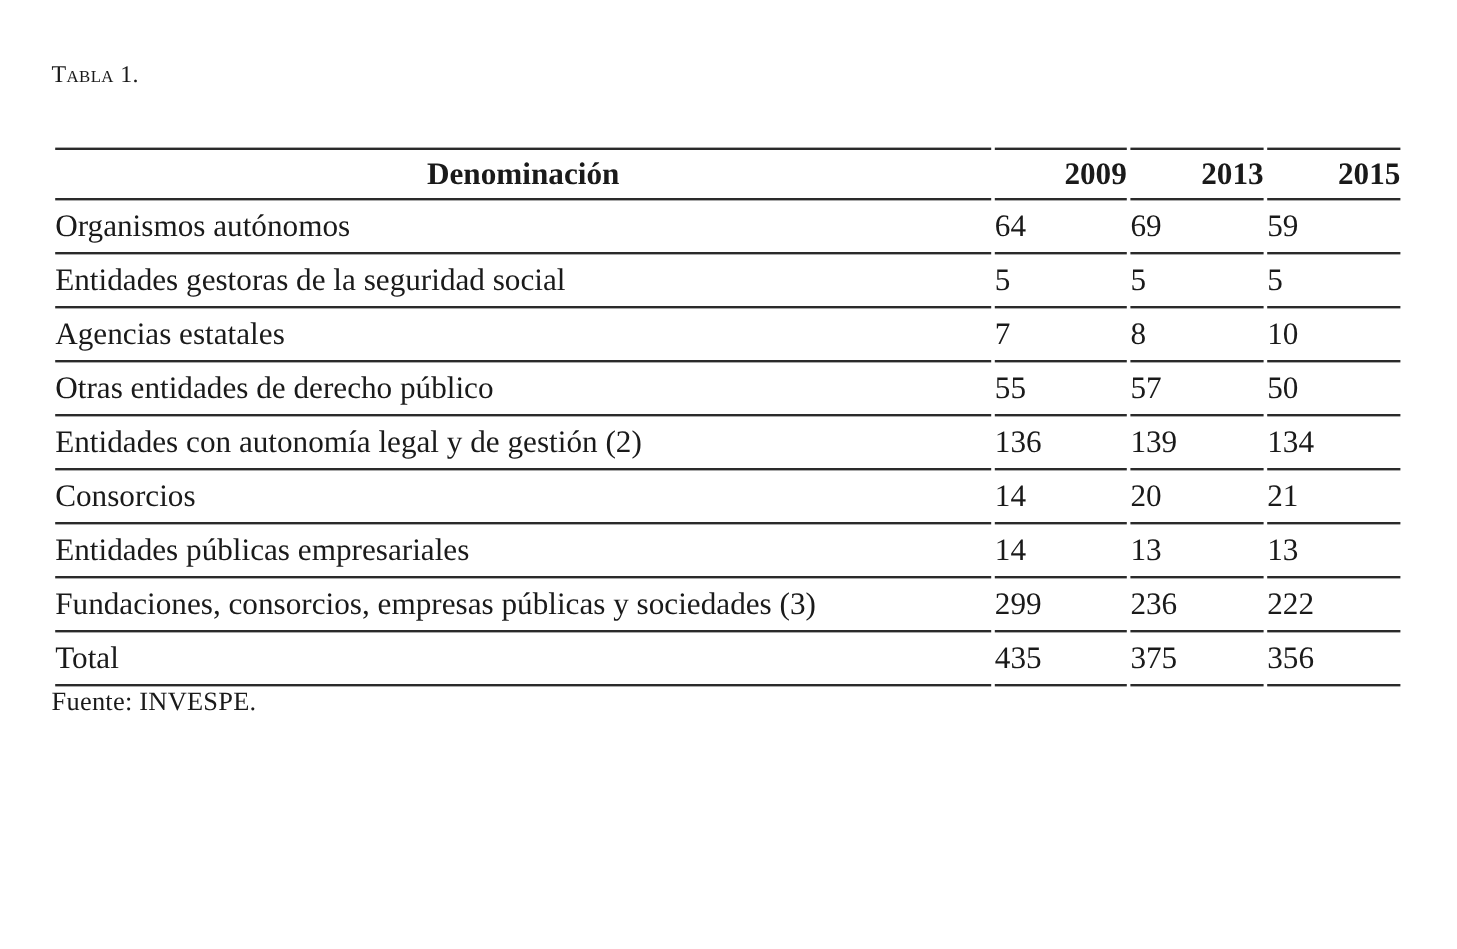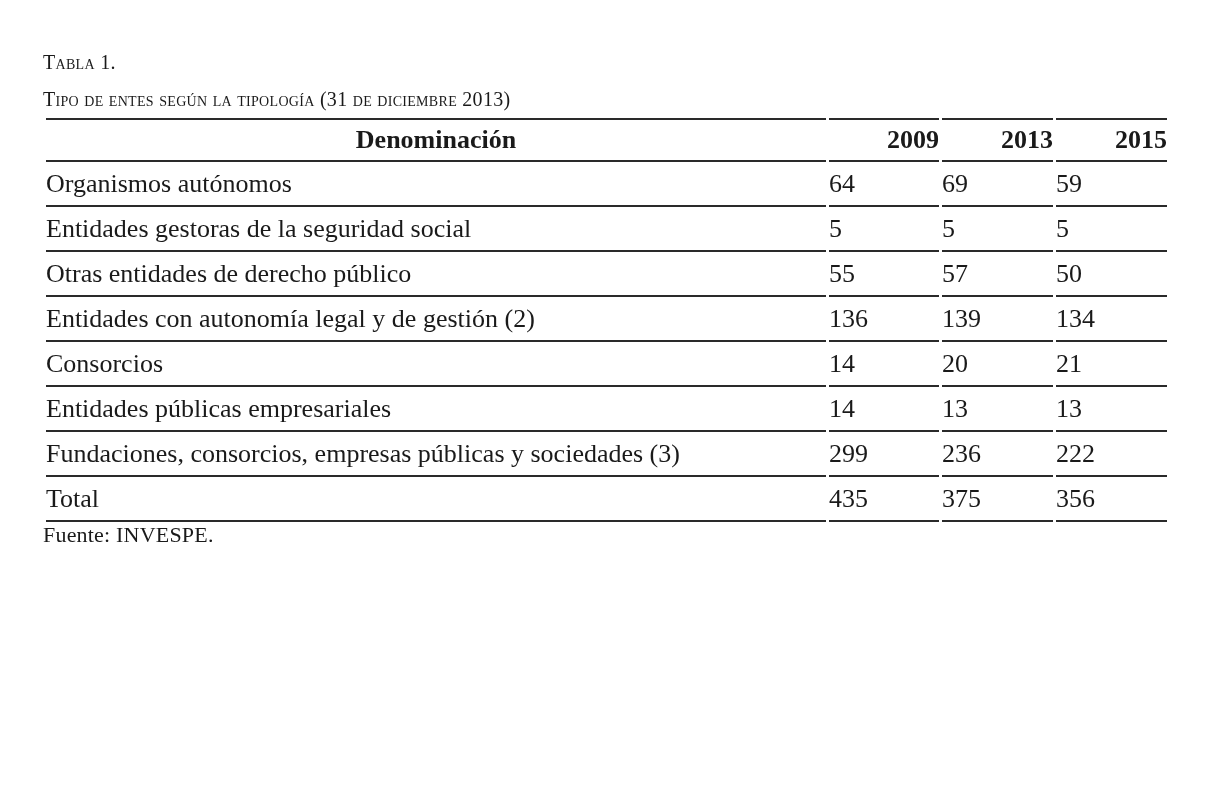--- a/index.html
+++ b/index.html
@@ -17,20 +17,21 @@
   .page {
     padding: 44px 44px 0 43px;
   }
   .title-block div {
     font-variant: small-caps;
     font-size: 20px;
     line-height: 37px;
     letter-spacing: 0.3px;
   }
   table.data-table {
+    margin-top: 42px;
     width: 1127px;
     border-collapse: separate;
     border-spacing: 3px 0;
     table-layout: fixed;
   }
   table.data-table th,
   table.data-table td {
     border-bottom: 2px solid #2a2a2a;
     font-size: 26px;
     padding: 0;
@@ -54,21 +55,20 @@
     letter-spacing: 0.2px;
   }
 </style>
 </head>
 <body>
 
 <div class="page">
 
   <div class="title-block">
     <div>Tabla 1.</div>
-    <div>Tipo de entes según la tipología (31 de diciembre 2013)</div>
   </div>
 
   <table class="data-table">
     <colgroup>
       <col style="width:780px">
       <col style="width:110px">
       <col style="width:111px">
       <col style="width:111px">
     </colgroup>
     <thead>
@@ -84,20 +84,26 @@
           <td class="row-label">Organismos autónomos</td>
           <td class="cell-value">64</td>
           <td class="cell-value">69</td>
           <td class="cell-value">59</td>
         </tr>
         <tr>
           <td class="row-label">Entidades gestoras de la seguridad social</td>
           <td class="cell-value">5</td>
           <td class="cell-value">5</td>
           <td class="cell-value">5</td>
+        </tr>
+        <tr>
+          <td class="row-label">Agencias estatales</td>
+          <td class="cell-value">7</td>
+          <td class="cell-value">8</td>
+          <td class="cell-value">10</td>
         </tr>
         <tr>
           <td class="row-label">Otras entidades de derecho público</td>
           <td class="cell-value">55</td>
           <td class="cell-value">57</td>
           <td class="cell-value">50</td>
         </tr>
         <tr class="bold-row">
           <td class="row-label">Entidades con autonomía legal y de gestión (2)</td>
           <td class="cell-value">136</td>

